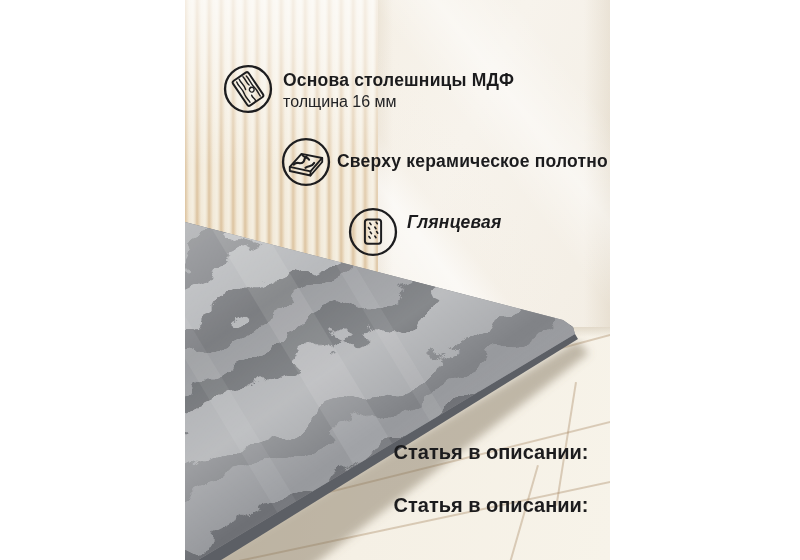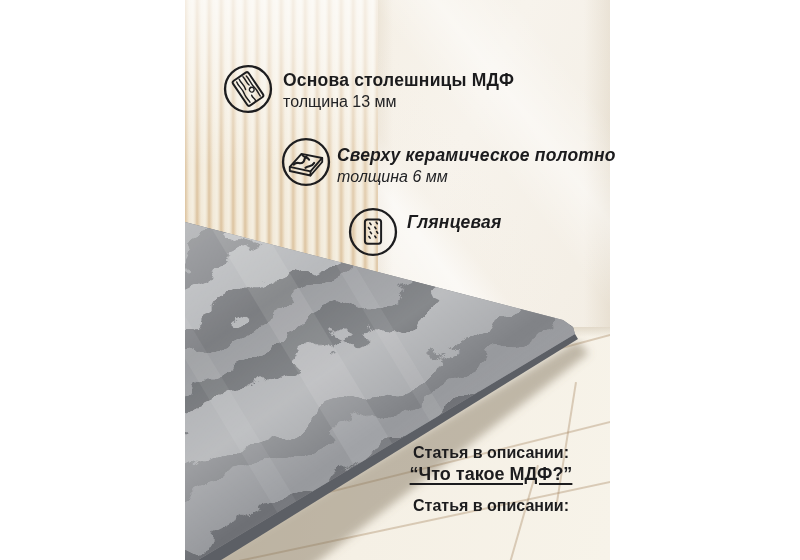--- a/index.html
+++ b/index.html
@@ -27,26 +27,26 @@
   .g1{left:160px;top:78px;width:280px;height:1.5px;transform:rotate(-15deg);}
   .g2{left:60px;top:185px;width:400px;height:1.5px;transform:rotate(-14deg);}
   .g3{left:30px;top:238px;width:430px;height:1.5px;transform:rotate(-12deg);}
   .g4{left:390px;top:55px;width:1.5px;height:125px;transform:rotate(9deg);}
   .g5{left:352px;top:138px;width:1.5px;height:155px;transform:rotate(16deg);}
   .slab-svg{position:absolute;left:0;top:0;}
   
   .feature-icon{position:absolute;width:54px;height:54px;}
   .fi-1{left:221px;top:62px;} .fi-2{left:279px;top:135px;} .fi-3{left:346px;top:205px;}
   .feature-text{position:absolute;color:#1c1c1e;}
-  .ft-1{left:283px;top:70px;} .ft-2{left:337px;top:145px;font-style:italic;} .ft-3{left:407px;top:212px;font-style:italic;}
+  .ft-1{left:283px;top:70px;} .ft-2{left:337px;top:151px;} .ft-3{left:407px;top:212px;font-style:italic;}
   .f-title{font-size:17.5px;line-height:20px;font-weight:700;letter-spacing:0.2px;color:#1b1b1d;white-space:nowrap;}
   .f-sub{font-size:16px;line-height:19px;font-weight:400;color:#222326;margin-top:2px;white-space:nowrap;}
   .article{position:absolute;left:351px;width:280px;text-align:center;color:#1c1c1e;}
   .art-1{top:443px;} .art-2{top:496px;}
-  .a-label{font-size:16px;line-height:19px;font-weight:700;}
+  .a-label{font-size:20px;line-height:19px;font-weight:700;}
   .a-link{display:inline-block;font-size:18px;line-height:22px;font-weight:700;margin-top:1px;
           text-decoration:underline;text-decoration-thickness:2px;text-underline-offset:3px;white-space:nowrap;}
 </style>
 </head>
 <body>
 
 <div class="canvas">
 
   <div class="photo">
     <div class="wall-light"></div>
@@ -136,39 +136,38 @@
         <path d="M28,15.5 C27,20 29.5,24 27.5,29" stroke-width="1.6"></path>
         <path d="M33,15.5 C34,20 32,23.5 33.5,27" stroke-width="1.6"></path>
         <path d="M36.5,17 C37.5,22 35.5,27 37,33 C38,38 36.5,41.5 37,44" stroke-width="1.6"></path>
         <path d="M31.5,31 c3,-1.5 5,0.5 4,3 c-1,2.5 -4.5,2 -5,-0.5 c-0.4,-2.2 1.2,-3.6 3.2,-3.4" stroke-width="1.5"></path>
         <path d="M29.5,38 C28.5,41 30.5,43 29.8,45" stroke-width="1.6"></path>
       </g>
     </svg>
   </div>
   <div class="feature-text ft-1">
     <div class="f-title">Основа столешницы МДФ</div>
-    <div class="f-sub">толщина 13 мм</div>
+    <div class="f-sub">толщина 16 мм</div>
   </div>
 
   <div class="feature-icon fi-2">
     <svg width="54" height="54" viewBox="0 0 60 60" fill="none">
       <circle cx="30" cy="30" r="25.5" stroke="#1d1d1f" stroke-width="2.6"></circle>
       <g stroke="#1d1d1f" stroke-width="2.1" stroke-linejoin="round" stroke-linecap="round">
         <path d="M12,35.5 L25,21 L48,25.5 L35,40.5 Z"></path>
         <path d="M12,35.5 L12,40 L35,45 L35,40.5"></path>
         <path d="M35,45 L48,30 L48,25.5"></path>
         <path d="M16.5,33 c4,-5 6.5,1 10.5,-3 c2,-2 0.5,-4.5 3.5,-6" stroke-width="2.4"></path>
         <path d="M29.5,36.5 c3,-3 7,-0.5 9.5,-5.5" stroke-width="2.4"></path>
         <path d="M26,22.5 c2,2.5 6,2 7.5,5" stroke-width="2.2"></path>
       </g>
     </svg>
   </div>
   <div class="feature-text ft-2">
     <div class="f-title">Сверху керамическое полотно</div>
-    <div class="f-sub">толщина 6 мм</div>
   </div>
 
   <div class="feature-icon fi-3">
     <svg width="54" height="54" viewBox="0 0 60 60" fill="none">
       <circle cx="30" cy="30" r="25.5" stroke="#1d1d1f" stroke-width="2.6"></circle>
       <rect x="21" y="16" width="18" height="27" rx="3" stroke="#1d1d1f" stroke-width="2.2"></rect>
       <g stroke="#1d1d1f" stroke-width="1.8" stroke-linecap="round">
         <path d="M26.5,20 l1.3,1.8"></path>
           <path d="M33.5,19 l1.3,1.8"></path>
         <path d="M25,25 l1.3,1.8"></path>
@@ -179,19 +178,18 @@
           <path d="M32,34.5 l1.3,1.8"></path>
       </g>
     </svg>
   </div>
   <div class="feature-text ft-3">
     <div class="f-title">Глянцевая</div>
   </div>
 
   <div class="article art-1">
     <div class="a-label">Статья в описании:</div>
-    <div class="a-link">“Что такое МДФ?”</div>
   </div>
   <div class="article art-2">
     <div class="a-label">Статья в описании:</div>
   </div>
 
 </div>
 
 </body></html>

